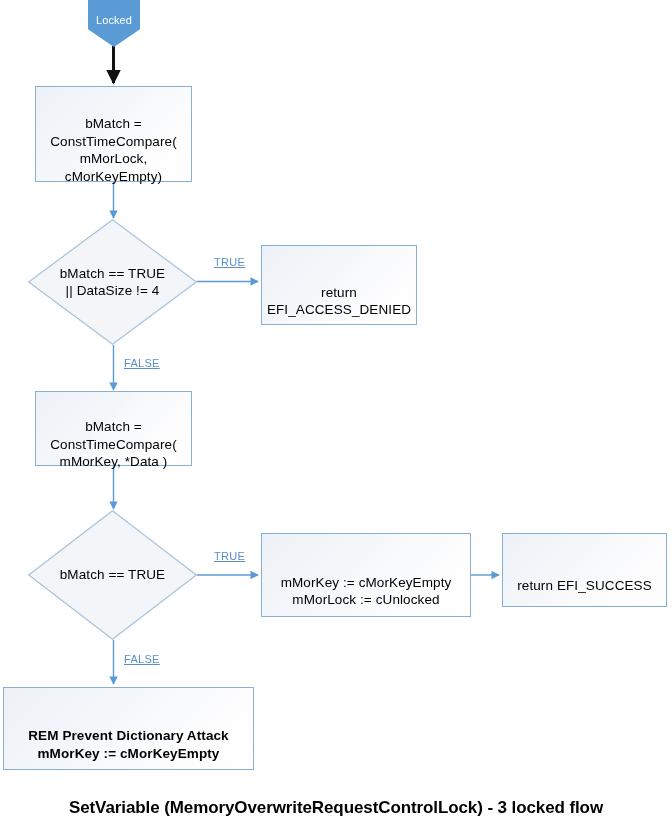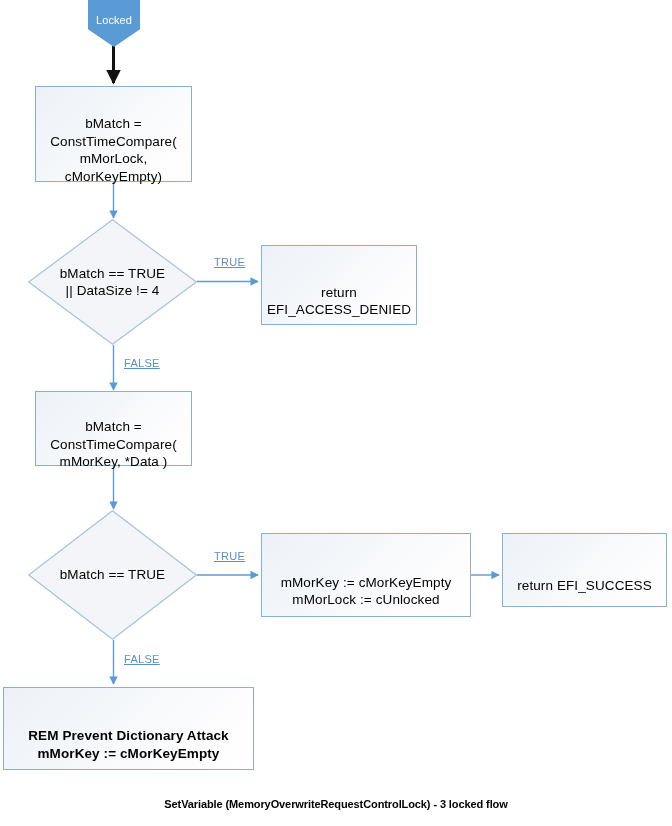--- a/index.html
+++ b/index.html
@@ -74,21 +74,21 @@
     text-decoration: underline;
   }
 
   
   .caption {
     position: absolute;
     left: 0;
     top: 798px;
     width: 672px;
     text-align: center;
-    font-size: 11px;
+    font-size: 17px;
     font-weight: bold;
     color: #000000;
     letter-spacing: -0.1px;
   }
 </style>
 </head>
 <body>
 
 <svg id="canvas" viewBox="0 0 672 826" xmlns="http://www.w3.org/2000/svg">
   <defs>

